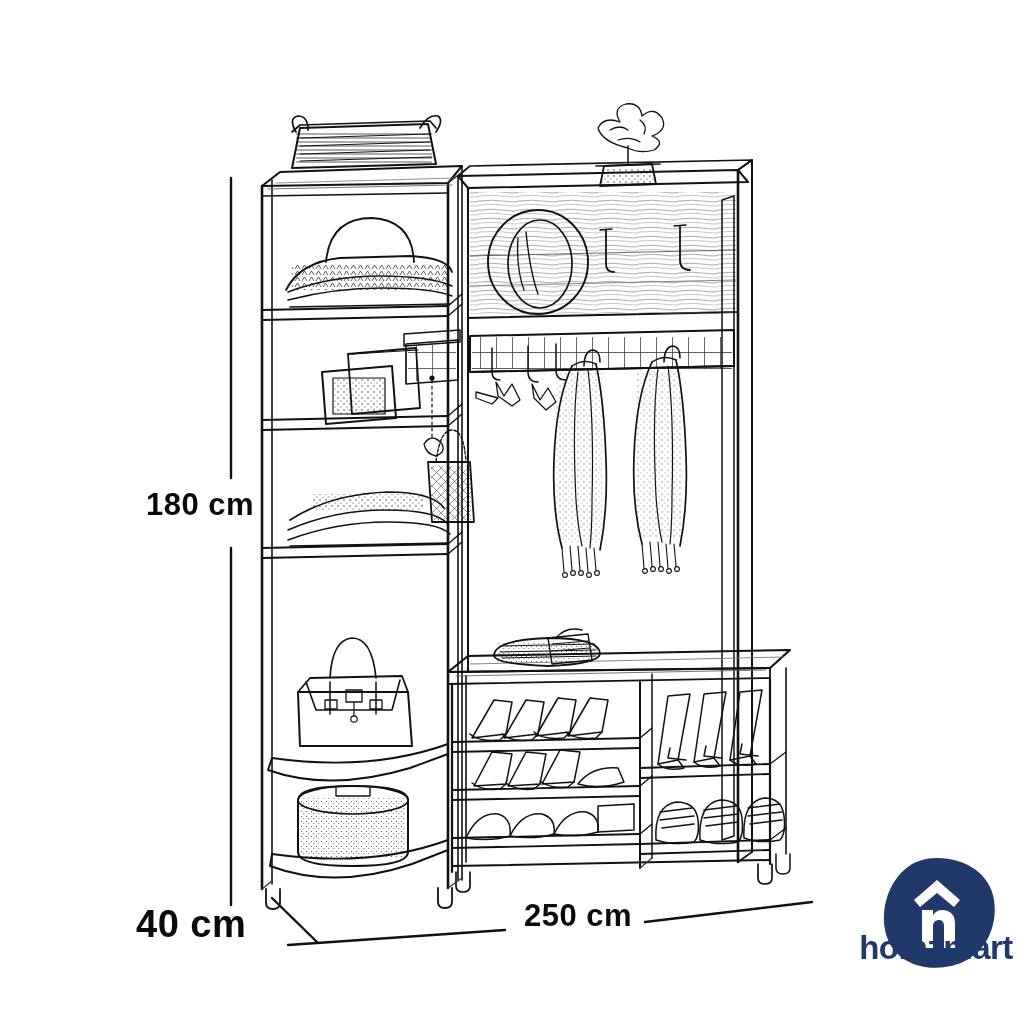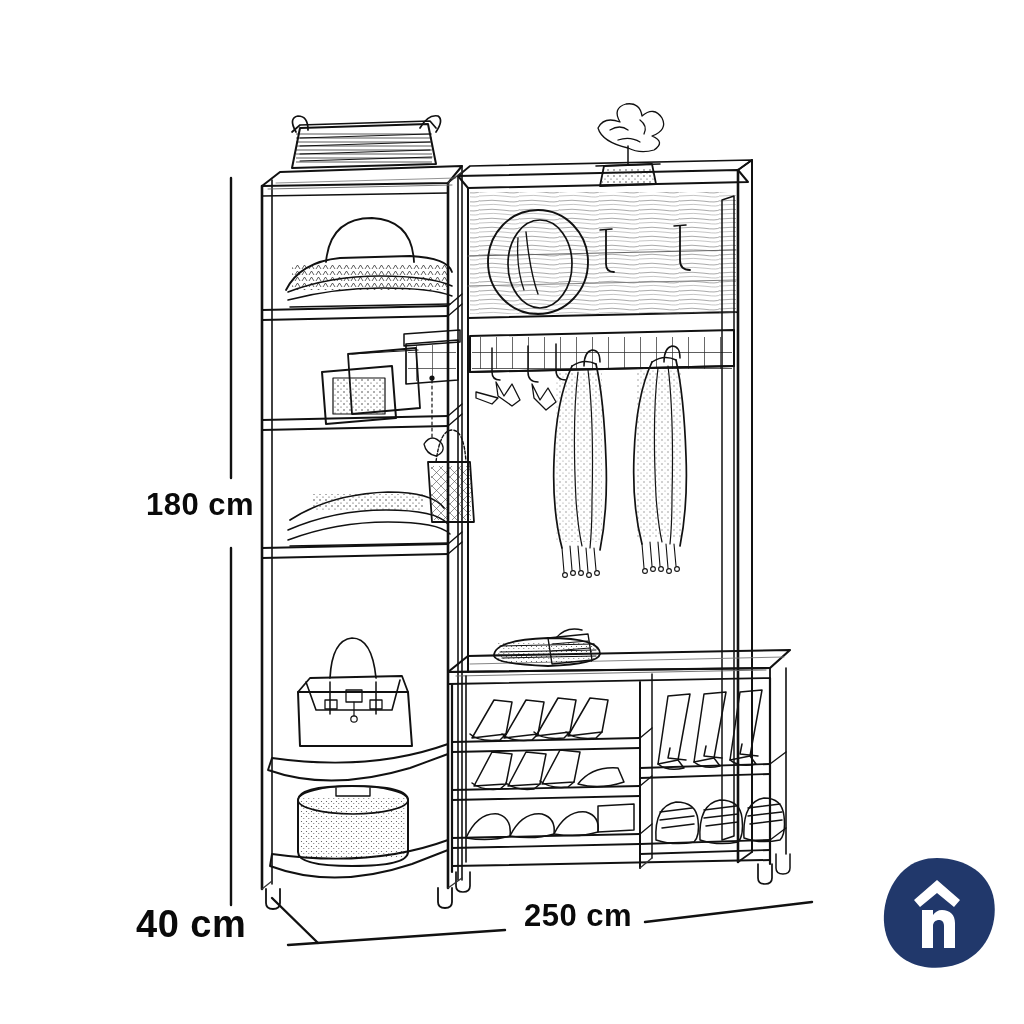--- a/index.html
+++ b/index.html
@@ -419,14 +419,15 @@
 
   <svg id="brand-logo" viewBox="0 0 150 128">
     <path d="M75 6 C104 6 128 22 132 48 C136 74 124 102 96 112
              C70 121 40 114 28 92 C16 70 22 36 42 18 C52 9 63 6 75 6 Z" fill="#21386b"></path>
     <path d="M75 28 L52 48 L58 55 L75 41 L92 55 L98 48 Z" fill="#ffffff"></path>
     <path d="M60 58 L60 96 L71 96 L71 74 C71 70 74 68 77 68
              C80 68 82 70 82 74 L82 96 L93 96 L93 71
              C93 63 88 58 80 58 C76 58 73 60 71 63 L71 58 Z" fill="#ffffff"></path>
   </svg>
 
+  <div id="brand-wordmark">homzmart</div>
 
 </div>
 
 </body></html>

